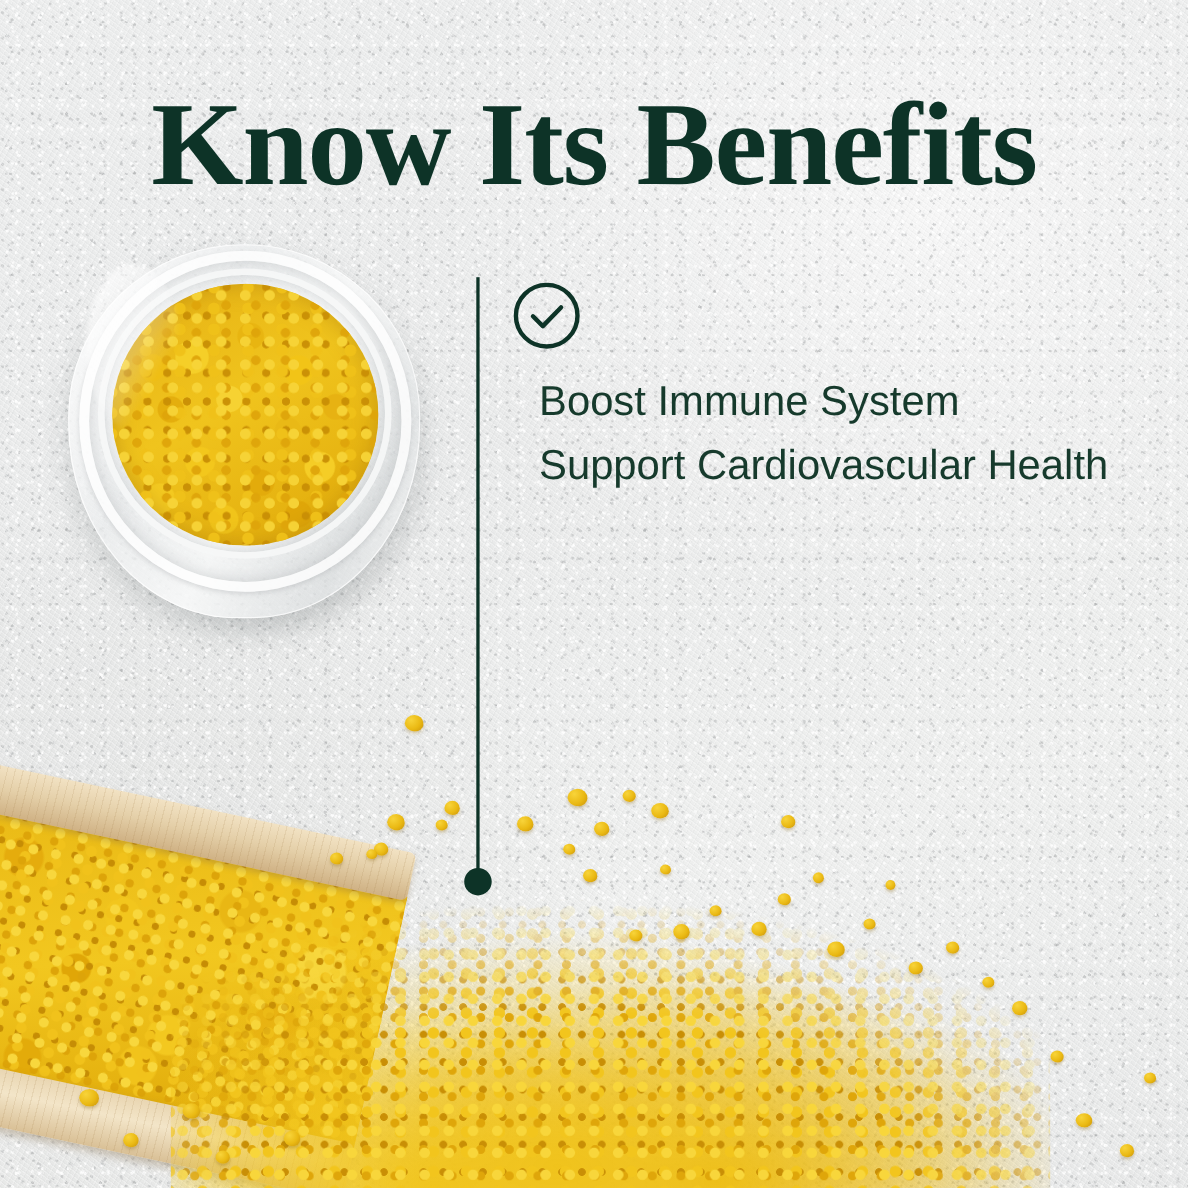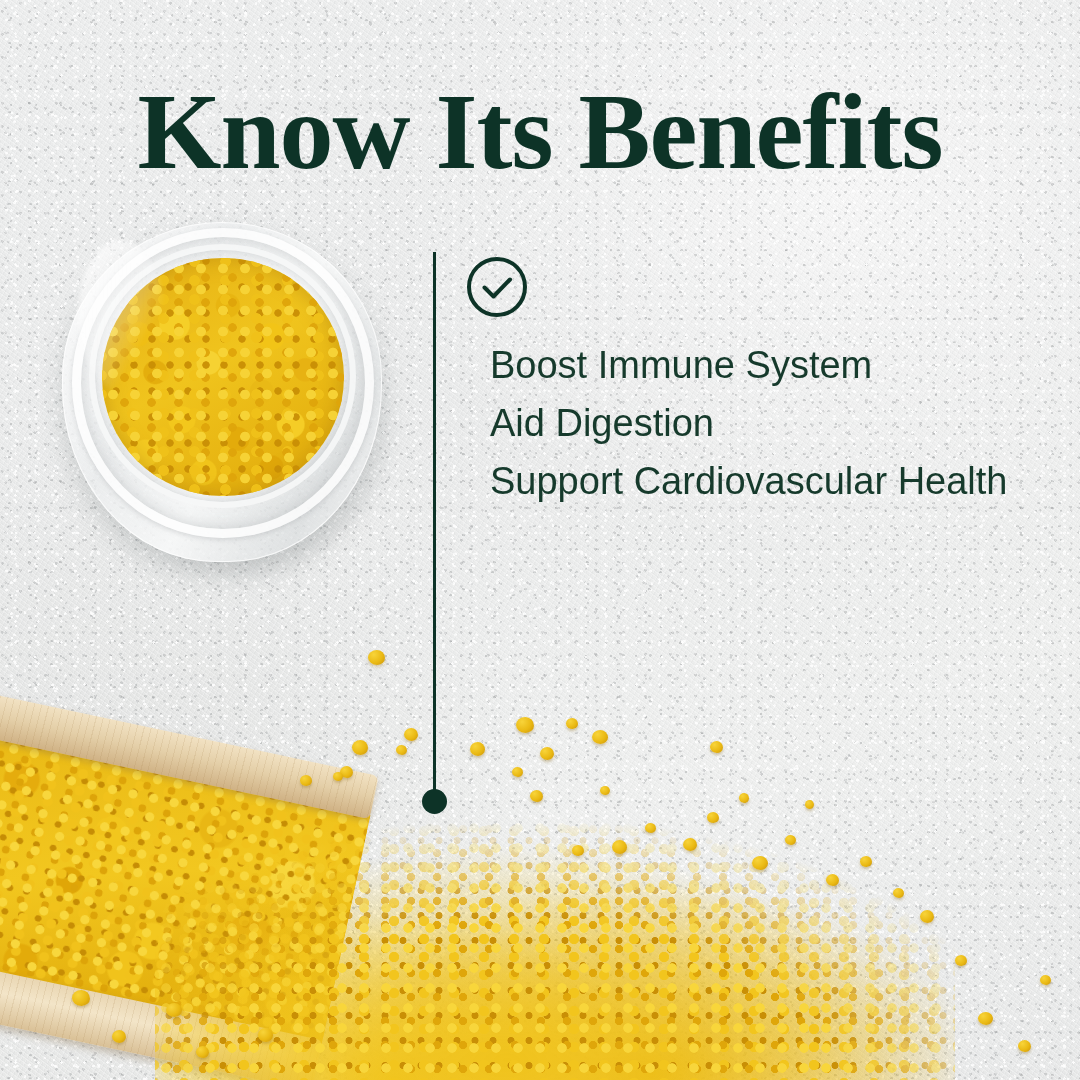--- a/index.html
+++ b/index.html
@@ -382,19 +382,18 @@
 
     <div class="check-badge">
       <svg viewBox="0 0 62 62" xmlns="http://www.w3.org/2000/svg">
         <circle cx="31" cy="31" r="28" fill="none" stroke="#0d3327" stroke-width="4"></circle>
         <path d="M18.5 31.5 L27.5 40.5 L44 23.5" fill="none" stroke="#0d3327" stroke-width="4" stroke-linecap="round" stroke-linejoin="round"></path>
       </svg>
     </div>
 
     <ul class="benefit-list">
       <li class="benefit-item">Boost Immune System</li>
-      <li class="benefit-item">Aid Digestion</li>
       <li class="benefit-item">Support Cardiovascular Health</li>
     </ul>
 
   </div>
 
 </div>
 
 </body></html>

